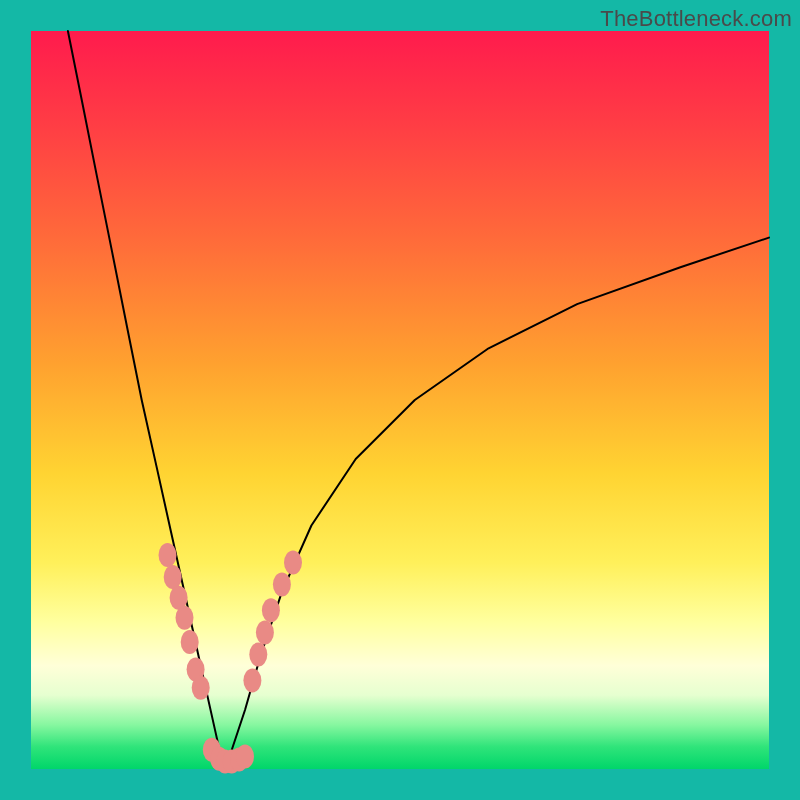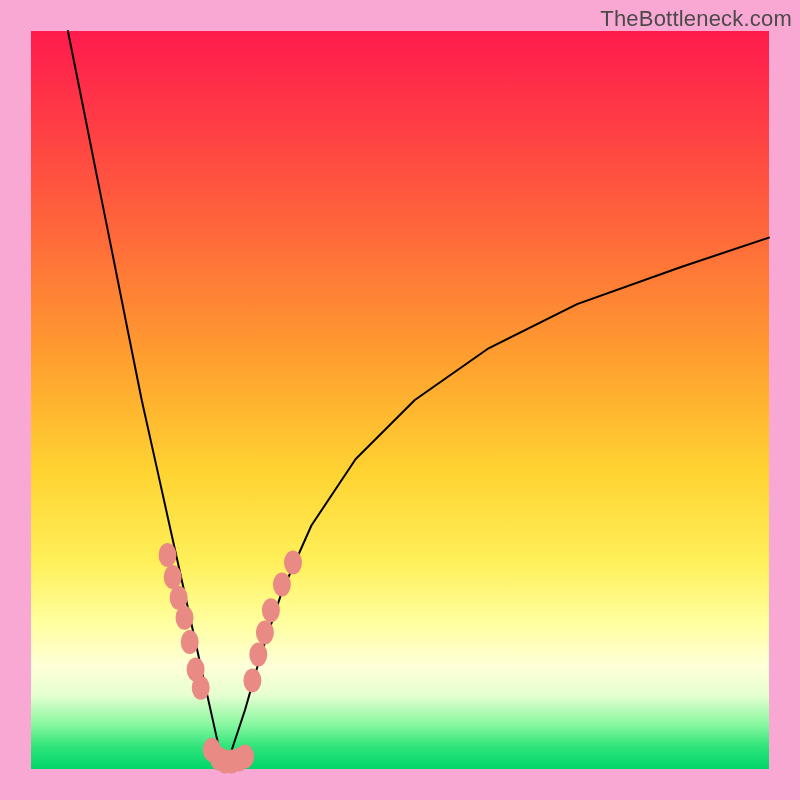--- a/index.html
+++ b/index.html
@@ -10,21 +10,21 @@
     overflow: hidden;
     background: #000;
     font-family: Arial, Helvetica, sans-serif;
   }
   .frame {
     position: absolute;
     left: 0;
     top: 0;
     width: 800px;
     height: 800px;
-    background: #f9a8d4;
+    background: #14b8a6;
   }
   .plot-area {
     position: absolute;
     left: 31px;
     top: 31px;
     width: 738px;
     height: 738px;
     
     background: linear-gradient(
       to bottom,

